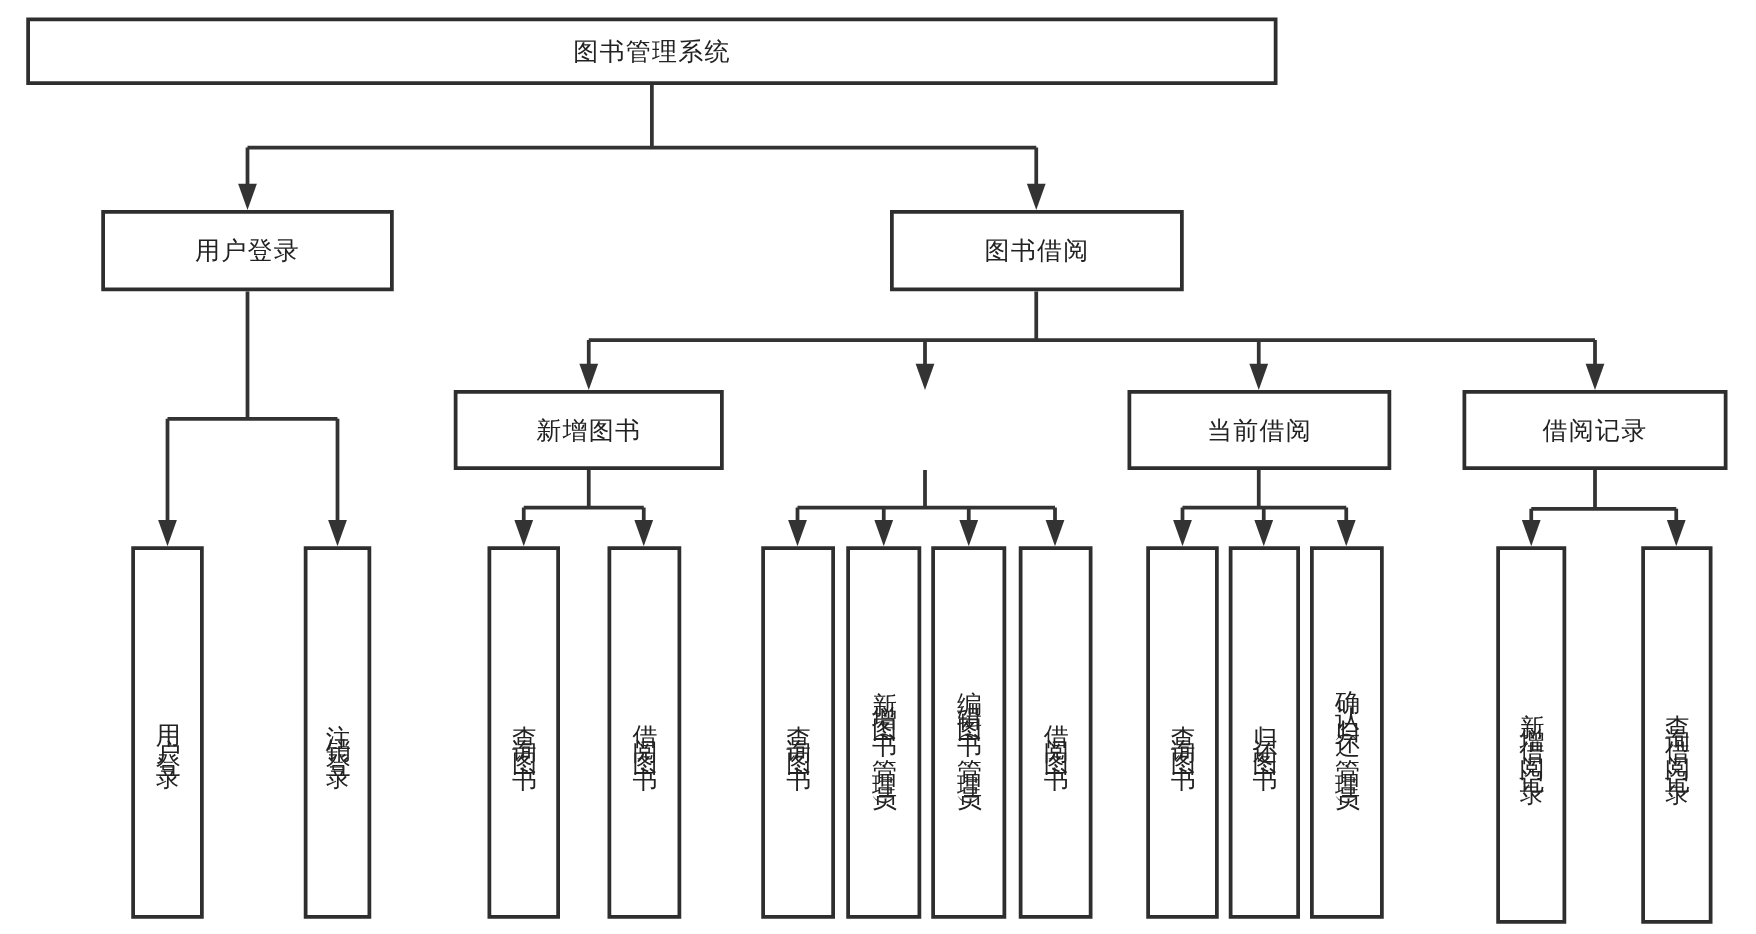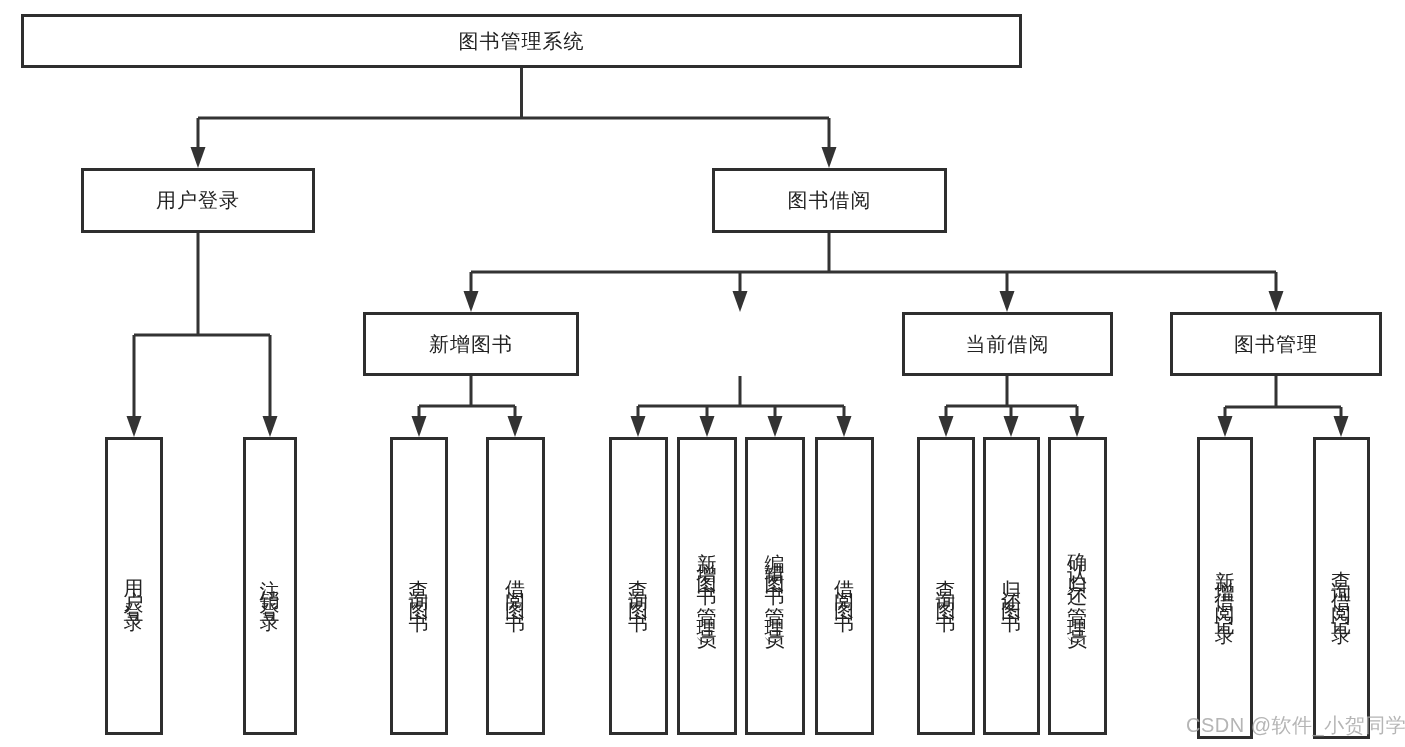--- a/index.html
+++ b/index.html
@@ -84,34 +84,33 @@
     <polygon points="1333.5,416 1348.5,416 1341,437"></polygon>
   </svg>
 
   <div class="box" style="left:21px; top:14px; width:1001px; height:54px;">图书管理系统</div>
 
   <div class="box" style="left:81px; top:168px; width:234px; height:65px;">用户登录</div>
   <div class="box" style="left:712px; top:168px; width:235px; height:65px;">图书借阅</div>
 
   <div class="box" style="left:363px; top:312px; width:216px; height:64px;">新增图书</div>
   <div class="box" style="left:902px; top:312px; width:211px; height:64px;">当前借阅</div>
-  <div class="box" style="left:1170px; top:312px; width:212px; height:64px;">图书管理</div>
+  <div class="box" style="left:1170px; top:312px; width:212px; height:64px;">借阅记录</div>
 
   <div class="box leaf" style="left:105px; top:437px; width:58px; height:298px;">用户登录</div>
   <div class="box leaf" style="left:243px; top:437px; width:54px; height:298px;">注销登录</div>
 
   <div class="box leaf" style="left:390px; top:437px; width:58px; height:298px;">查询图书</div>
   <div class="box leaf" style="left:486px; top:437px; width:59px; height:298px;">借阅图书</div>
 
   <div class="box leaf" style="left:609px; top:437px; width:59px; height:298px;">查询图书</div>
   <div class="box leaf" style="left:677px; top:437px; width:60px; height:298px;">新增图书（管理员）</div>
   <div class="box leaf" style="left:745px; top:437px; width:60px; height:298px;">编辑图书（管理员）</div>
   <div class="box leaf" style="left:815px; top:437px; width:59px; height:298px;">借阅图书</div>
 
   <div class="box leaf" style="left:917px; top:437px; width:58px; height:298px;">查询图书</div>
   <div class="box leaf" style="left:983px; top:437px; width:57px; height:298px;">归还图书</div>
   <div class="box leaf" style="left:1048px; top:437px; width:59px; height:298px;">确认归还（管理员）</div>
 
   <div class="box leaf" style="left:1197px; top:437px; width:56px; height:302px;">新增借阅记录</div>
   <div class="box leaf" style="left:1313px; top:437px; width:57px; height:302px;">查询借阅记录</div>
 
-  <div class="watermark">CSDN @软件_小贺同学</div>
 </div>
 
 </body></html>

